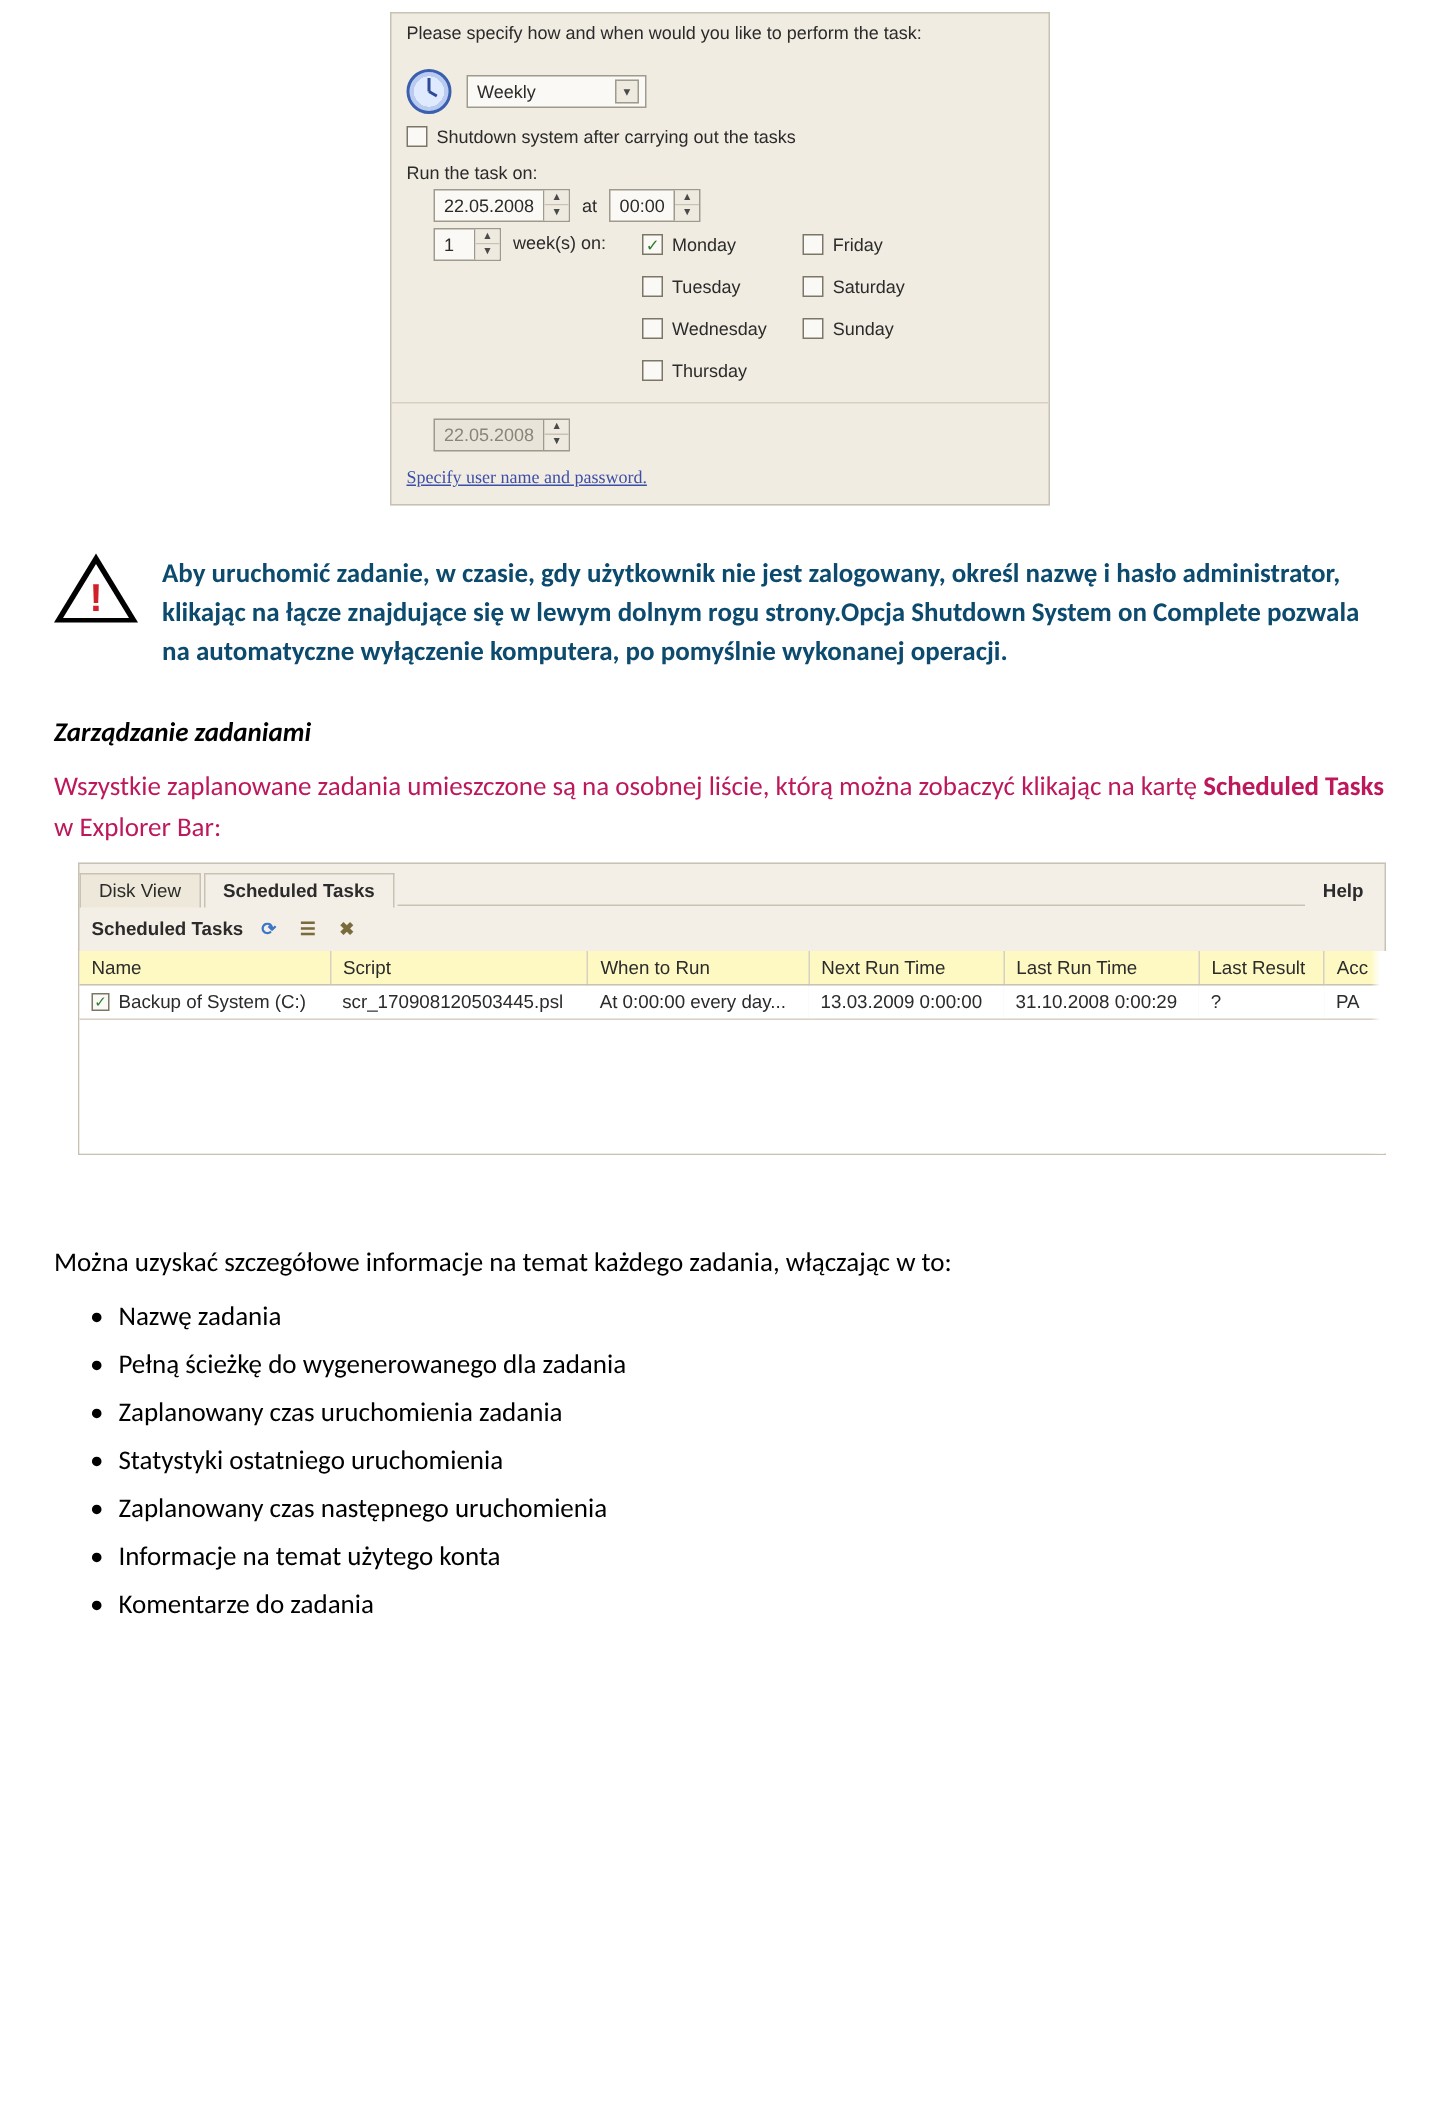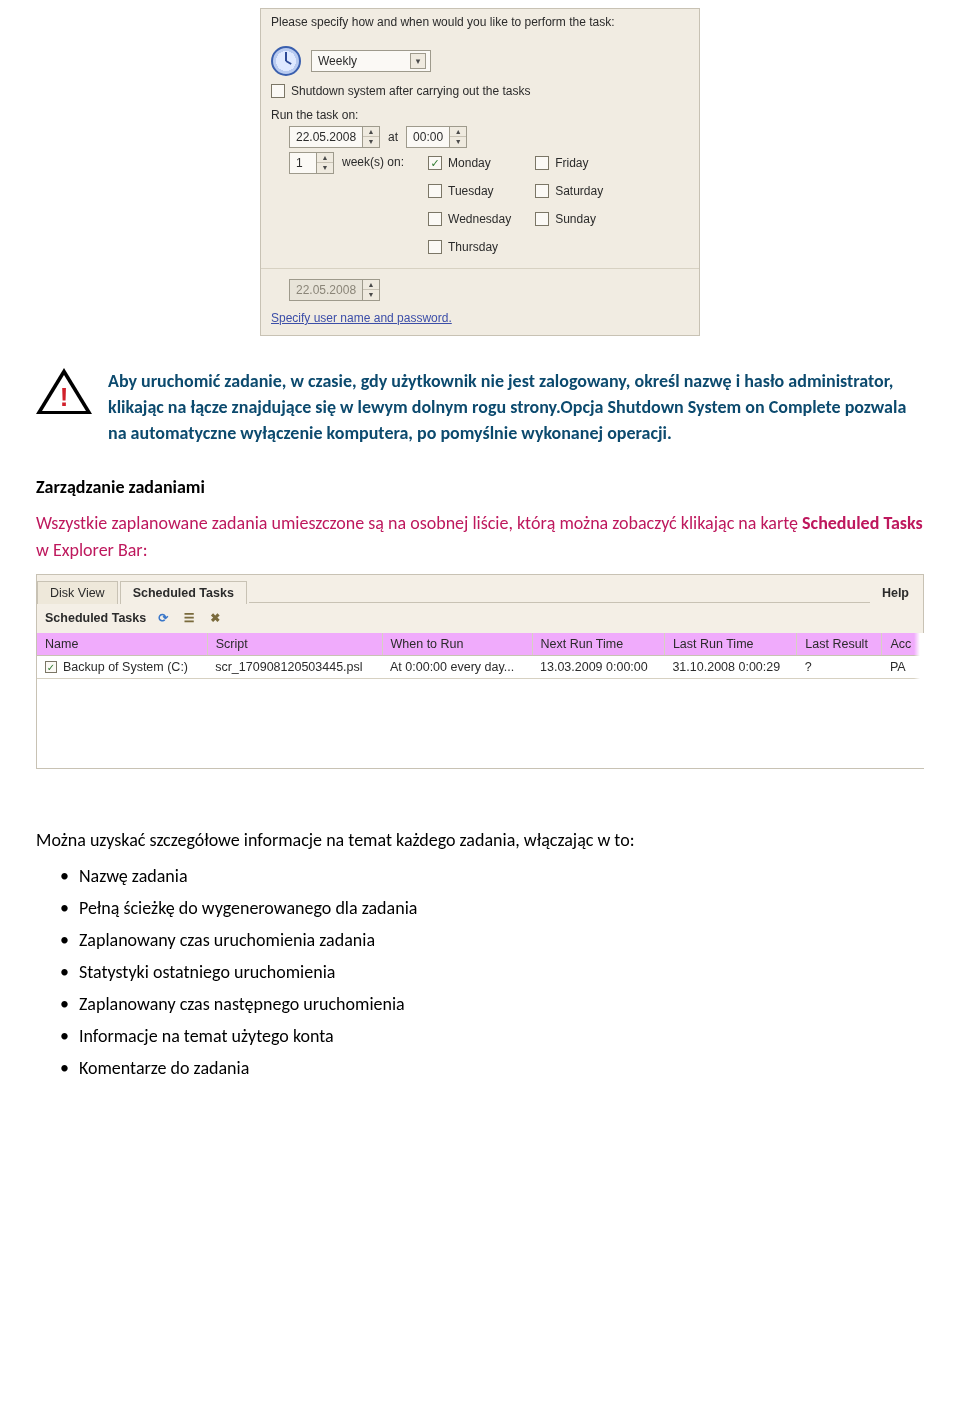--- a/index.html
+++ b/index.html
@@ -82,26 +82,26 @@
     border-bottom:46px solid #000; position:absolute; top:0; left:0;
   }
   .alert-tri-inner {
     width:0; height:0; border-left:22px solid transparent; border-right:22px solid transparent;
     border-bottom:36px solid #fff; position:absolute; top:7px; left:6px;
   }
   .alert-bang { position:absolute; left:50%; top:14px; transform:translateX(-50%);
     font-family: Arial Black, Arial, sans-serif; font-size:26px; font-weight:900; color:#d1202a;}
   .alert-text { font-size:18px; font-weight:700; line-height:1.45; color:#0c4a6e; }
 
-  .heading { font-size:18px; font-weight:700; margin:8px 0 12px 0; }
+  .heading { font-size:18px; font-weight:700; margin:8px 0 12px 0;font-style:italic; }
   .para { font-size:18px; color:#be185d; line-height:1.5; margin-bottom:10px;}
   .para b { font-weight:700; }
 
   
-  .expbar-wrap { margin: 10px 0 24px 0; }
+  .expbar-wrap { margin: 10px 0 24px 16px; }
   .expbar {
     width:100%; background:#f4efe6; border:1px solid #c8c2b4;
     font-family: Tahoma, Arial, sans-serif; font-size:12.5px; color:#2b2b2b;
   }
   .tabbar { display:flex; align-items:flex-end; height:28px; }
   .tab {
     padding:4px 12px; border:1px solid #c8c2b4; border-bottom:none;
     background:#eee8da; margin-right:2px; font-weight:400;
     position:relative; top:1px;
   }
@@ -113,21 +113,21 @@
     font-size:12px;}
   .ico-refresh { color:#3a77c9;}
   .ico-props { color:#7a6b3d;}
   .ico-del { color:#7a6b3d;}
 
   .task-grid { width:100%; border-collapse:collapse; }
   .task-grid th, .task-grid td {
     text-align:left; padding:4px 8px; font-weight:400;
     border-top:1px solid #d7d1c2; white-space:nowrap;
   }
-  .task-grid thead th { background:#f0abfc; border-top:none; border-bottom:1px solid #c8c2b4;
+  .task-grid thead th { background:#fef9c3; border-top:none; border-bottom:1px solid #c8c2b4;
     border-right:1px solid #d7d1c2; font-weight:400;}
   .task-grid tbody { background:#ffffff; }
   .task-grid tbody td { border-top:1px solid #eaeaea; }
   .task-grid .name-cell { display:flex; align-items:center; gap:6px;}
   .task-grid-wrap { position:relative; }
   .task-grid-wrap .blank { height:90px; background:#fff; border-top:1px solid #d7d1c2;}
   .cut-edge { position:absolute; right:-1px; top:0; bottom:0; width:10px;
     background:linear-gradient(to right, rgba(255,255,255,0), #ffffff 60%);}
 
   
@@ -228,21 +228,21 @@
     <div class="inline-row" style="padding-left:18px;">
       <div class="spin-input disabled">
         <span class="val">22.05.2008</span>
         <span class="spins">
             <span>▲</span>
             <span>▼</span>
           </span>
       </div>
     </div>
 
-    <div style="margin-top:10px;">
+    <div style="margin-top:10px;font-family:Liberation Serif, serif;">
       <span class="link-line">Specify user name and password.</span>
     </div>
   </div>
 </div>
 
 <div class="doc-area">
   <div class="alert-row">
     <div class="alert-icon">
       <div class="alert-tri"></div>
       <div class="alert-tri-inner"></div>

